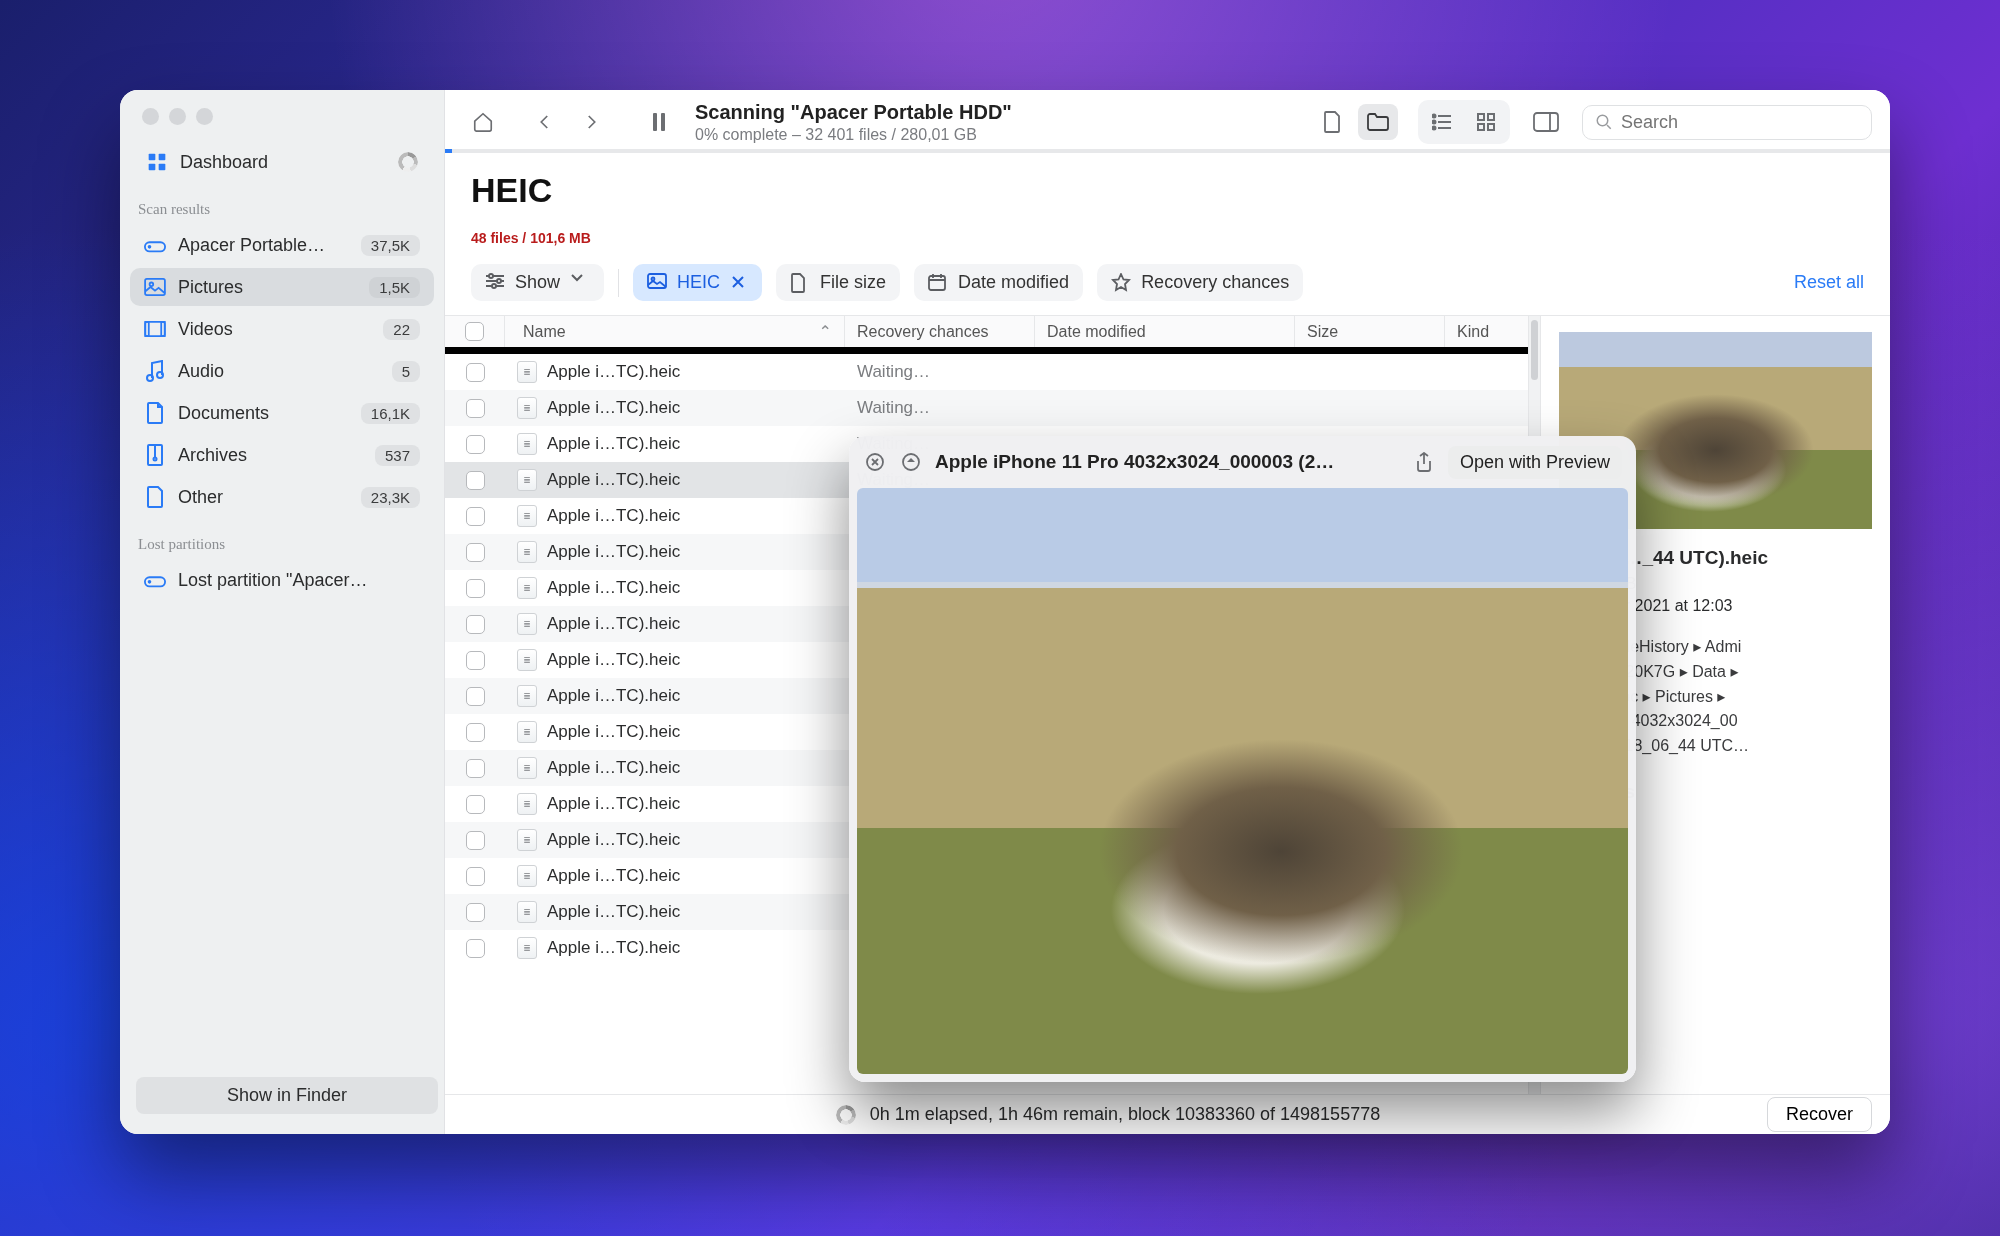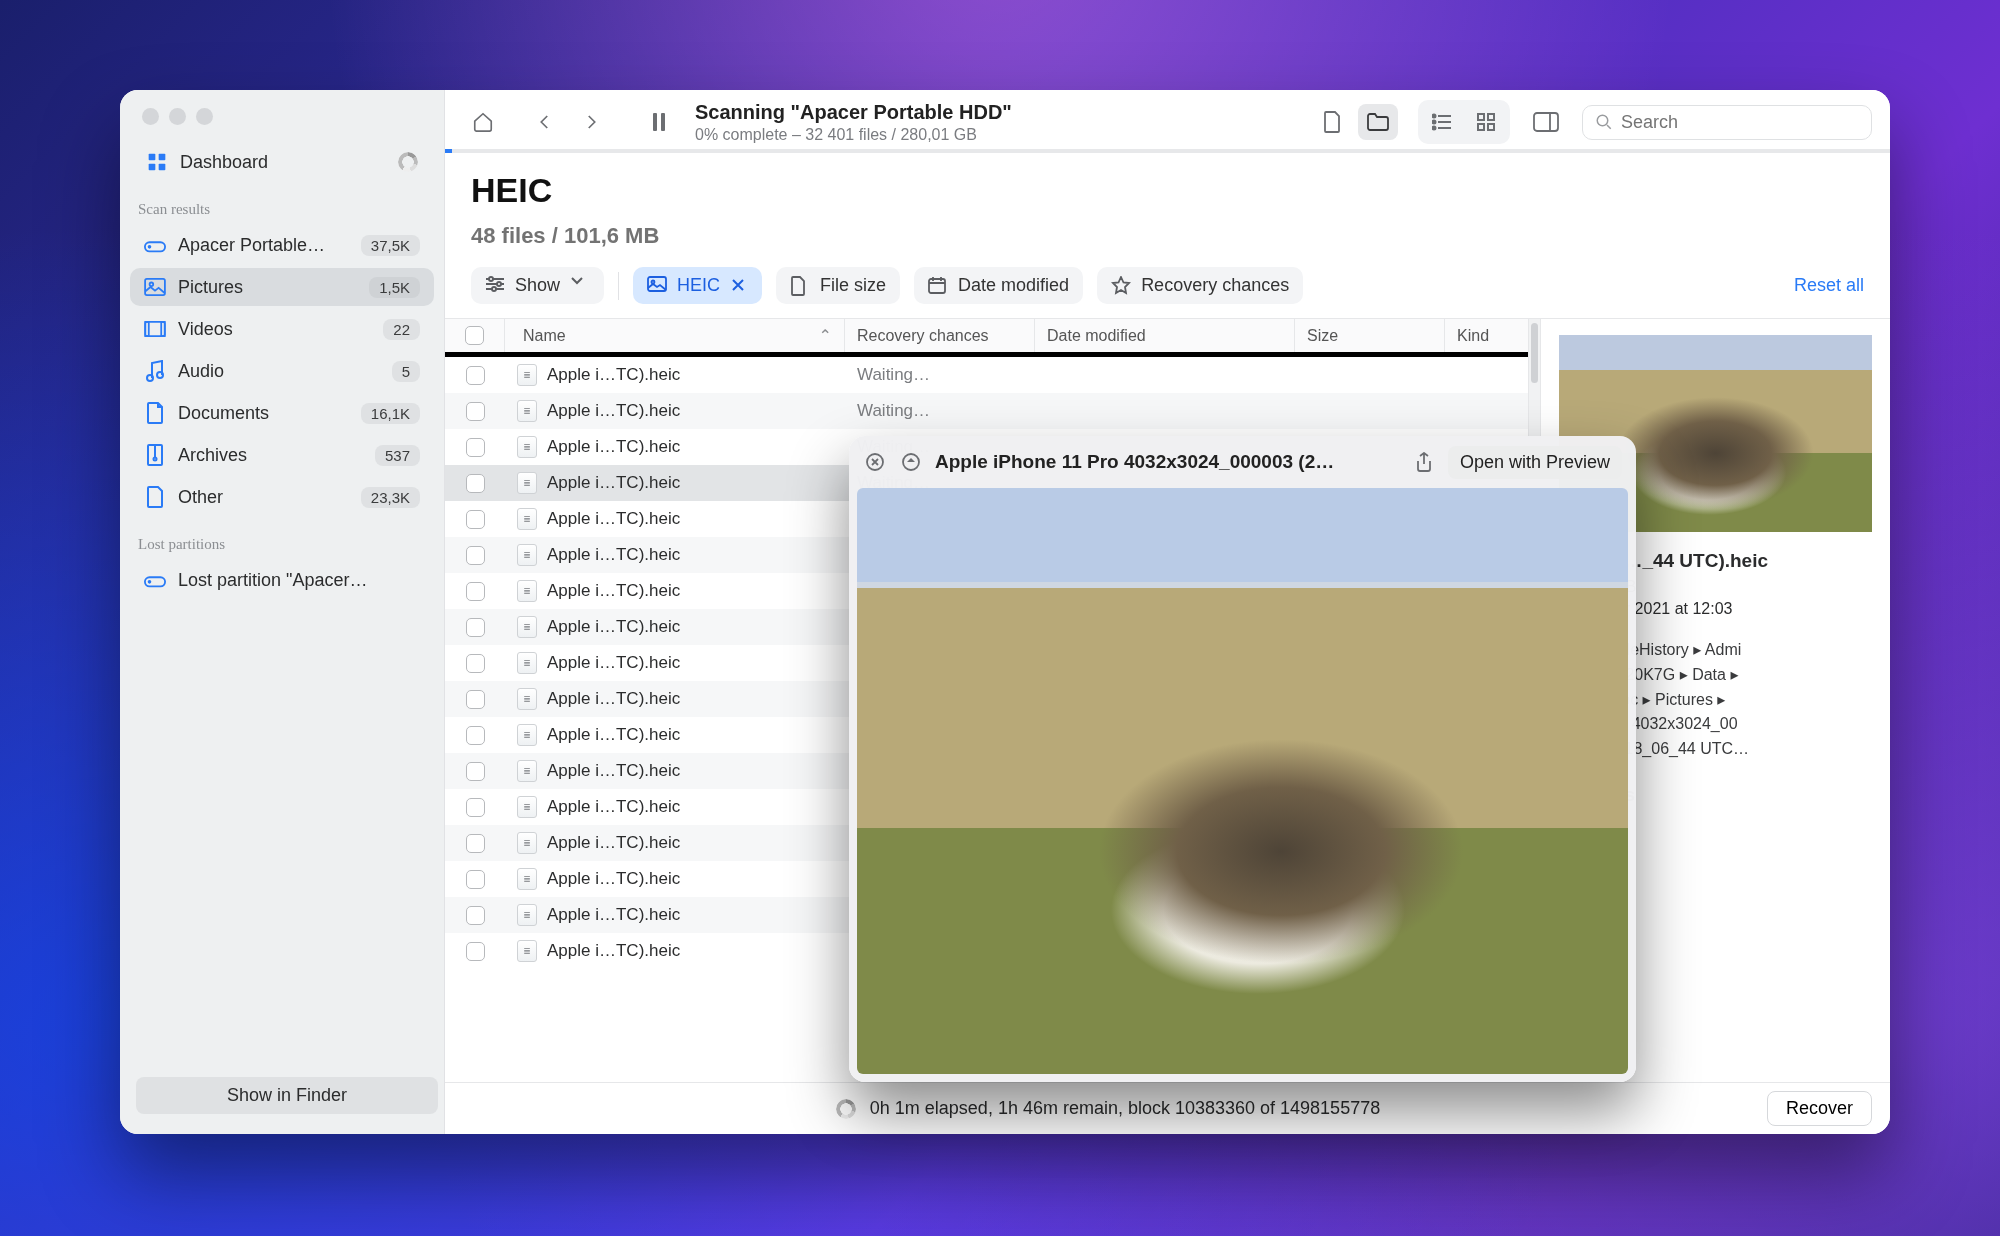--- a/index.html
+++ b/index.html
@@ -75,39 +75,39 @@
   .search-box {
     display:flex; align-items:center; gap:8px; width:290px;
     border:1px solid #dfe1e3; border-radius:10px; padding:6px 12px;
     color:#9a9c9f; font-size:18px; margin-left:10px;
   }
   .progress-strip { height:4px; background:#e7e8ea; position:relative; }
   .progress-strip .fill { position:absolute; left:0; top:0; bottom:0; width:0.5%; background:#2a7bf6; }
 
   .heading-area { padding:18px 26px 12px; }
   .heading-area h1 { font-size:34px; font-weight:800; color:#111; }
-  .heading-area .sub { font-size:22px; font-weight:700; color:#737373; margin-top:13px; }
+  .heading-area .sub { font-size:14px; font-weight:700; color:#b91c1c; margin-top:20px; }
 
   .filter-row { display:flex; align-items:center; gap:14px; padding:6px 26px 14px; }
   .chip {
     display:flex; align-items:center; gap:10px;
     background:#f3f4f6; border-radius:10px; padding:8px 14px;
     font-size:18px; color:#333;
   }
   .chip .icn { width:20px; height:20px; color:#5b5d61; }
   .chip.blue { background:#d7e8ff; color:#1c5fe0; }
   .chip.blue .icn, .chip.blue .close { color:#1c5fe0; }
   .chip .close { width:18px; height:18px; }
   .vrule { width:1px; height:28px; background:#e1e2e5; }
   .reset { margin-left:auto; color:#2a7bf6; font-size:18px; }
 
   
   .table-wrap { flex:1; display:flex; border-top:1px solid #e6e7e9; overflow:hidden; }
   .table { flex:1; display:flex; flex-direction:column; overflow:hidden; }
-  .thead { display:flex; align-items:center; height:38px; background:#fafafb; border-bottom:5px solid #000000; font-size:16px; color:#555; }
+  .thead { display:flex; align-items:center; height:38px; background:#fafafb; border-bottom:7px solid #000000; font-size:16px; color:#555; }
   .th { padding:0 12px; border-right:1px solid #e6e7e9; height:100%; display:flex; align-items:center; }
   .th.chk { width:60px; justify-content:center; }
   .th.name { width:340px; padding-left:18px; }
   .th.rc { width:190px; }
   .th.dm { width:260px; }
   .th.size { width:150px; }
   .th.kind { flex:1; border-right:none; }
   .sort-caret { margin-left:auto; color:#8b8d90; }
   .tbody { flex:1; overflow:auto; }
   .row { display:flex; align-items:center; height:36px; font-size:17px; color:#2b2c2d; }
@@ -128,21 +128,21 @@
 
   
   .details { width:350px; border-left:1px solid #e6e7e9; padding:16px 18px; font-size:16px; color:#2b2c2d; overflow:hidden; }
   .details .thumb { width:100%; height:197px; border-radius:6px; background:#ccc; margin-bottom:18px; }
   .details h3 { font-size:19px; font-weight:700; margin-bottom:6px; overflow:hidden; text-overflow:ellipsis; white-space:nowrap; }
   .details .meta { color:#2b2c2d; margin-bottom:4px; }
   .details .path { margin-top:20px; color:#3a3b3d; line-height:1.55; word-break:break-word; }
   .details .chances-lbl { margin-top:22px; font-size:19px; font-weight:600; color:#2b2c2d; }
 
   
-  .status { display:flex; align-items:center; gap:14px; height:52px; border-top:1px solid #e6e7e9; padding:0 18px; font-size:18px; color:#2b2c2d; }
+  .status { display:flex; align-items:center; gap:14px; height:40px; border-top:1px solid #e6e7e9; padding:0 18px; font-size:18px; color:#2b2c2d; }
   .recover-btn { margin-left:auto; background:#fff; border:1px solid #d6d8db; border-radius:8px; padding:6px 18px; font-size:18px; }
 
   
   .ql {
     position:absolute;
     left:849px; top:436px;
     width:787px; height:646px;
     background:rgba(240,240,242,0.98);
     border-radius:16px;
     box-shadow:0 30px 60px rgba(0,0,0,0.45);

